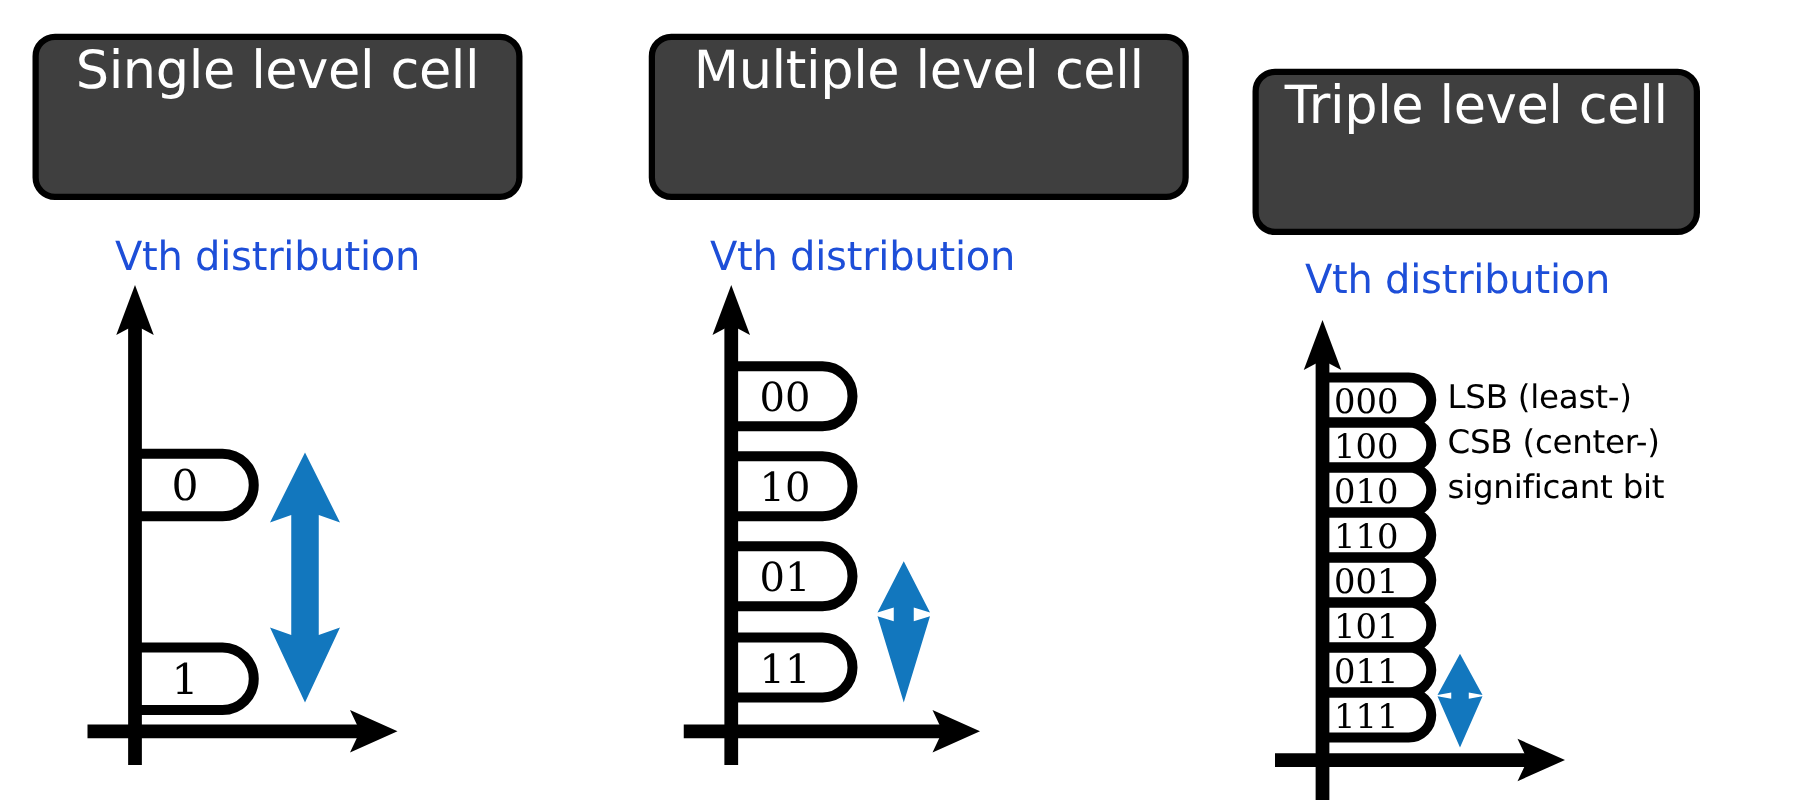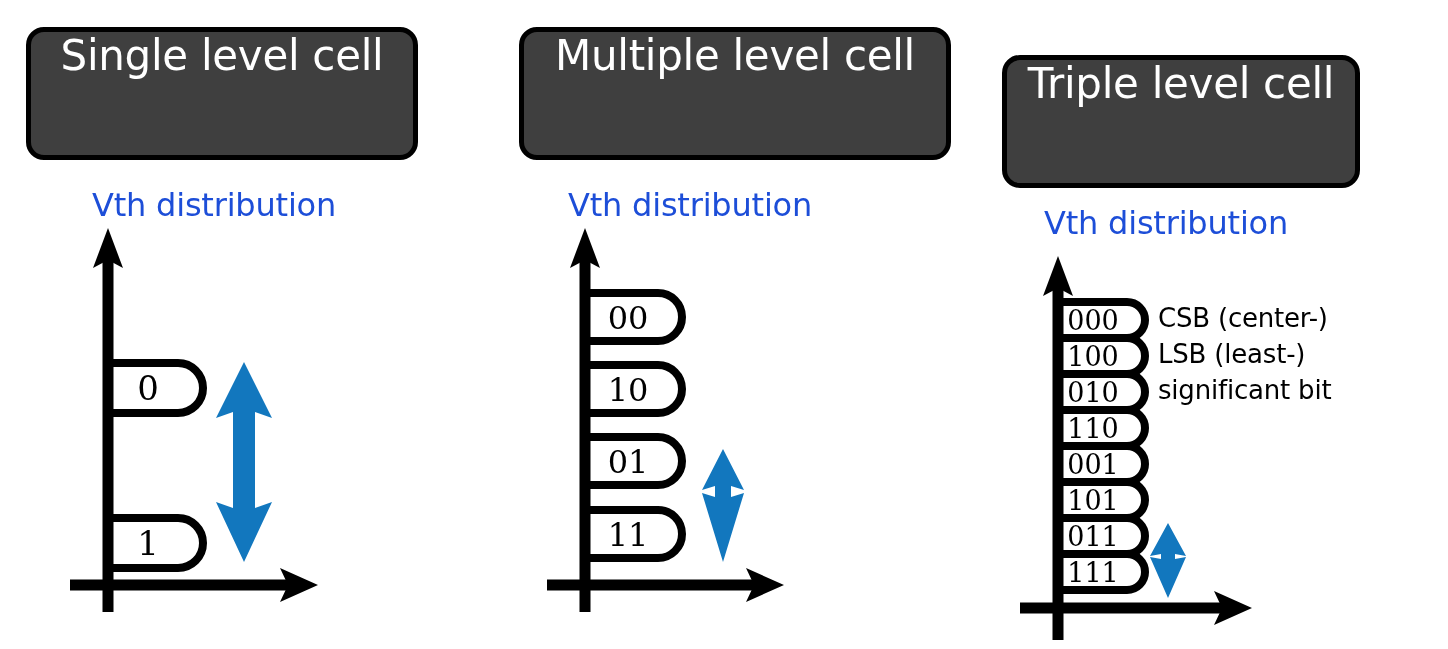--- a/index.html
+++ b/index.html
@@ -210,17 +210,17 @@
       <path d="M98,526 H167 a18,18 0 0 1 0,36 H98" fill="none" stroke="#000000" stroke-width="8" stroke-linecap="round"></path>
       <text class="lobe-label" x="133" y="554" font-size="27" text-anchor="middle">111</text>
     </g>
 
     <g>
       <polygon fill="#1277BE" points="208,495 226,528 215,526 215,531 226,529 208,570 190,529 201,531 201,526 190,528"></polygon>
     </g>
   </svg>
 
   <div class="legend">
+    <span class="legend-line">LSB (least-)</span>
     <span class="legend-line">CSB (center-)</span>
-    <span class="legend-line">LSB (least-)</span>
     <span class="legend-line">significant bit</span>
   </div>
 </div>
 
 </body></html>

